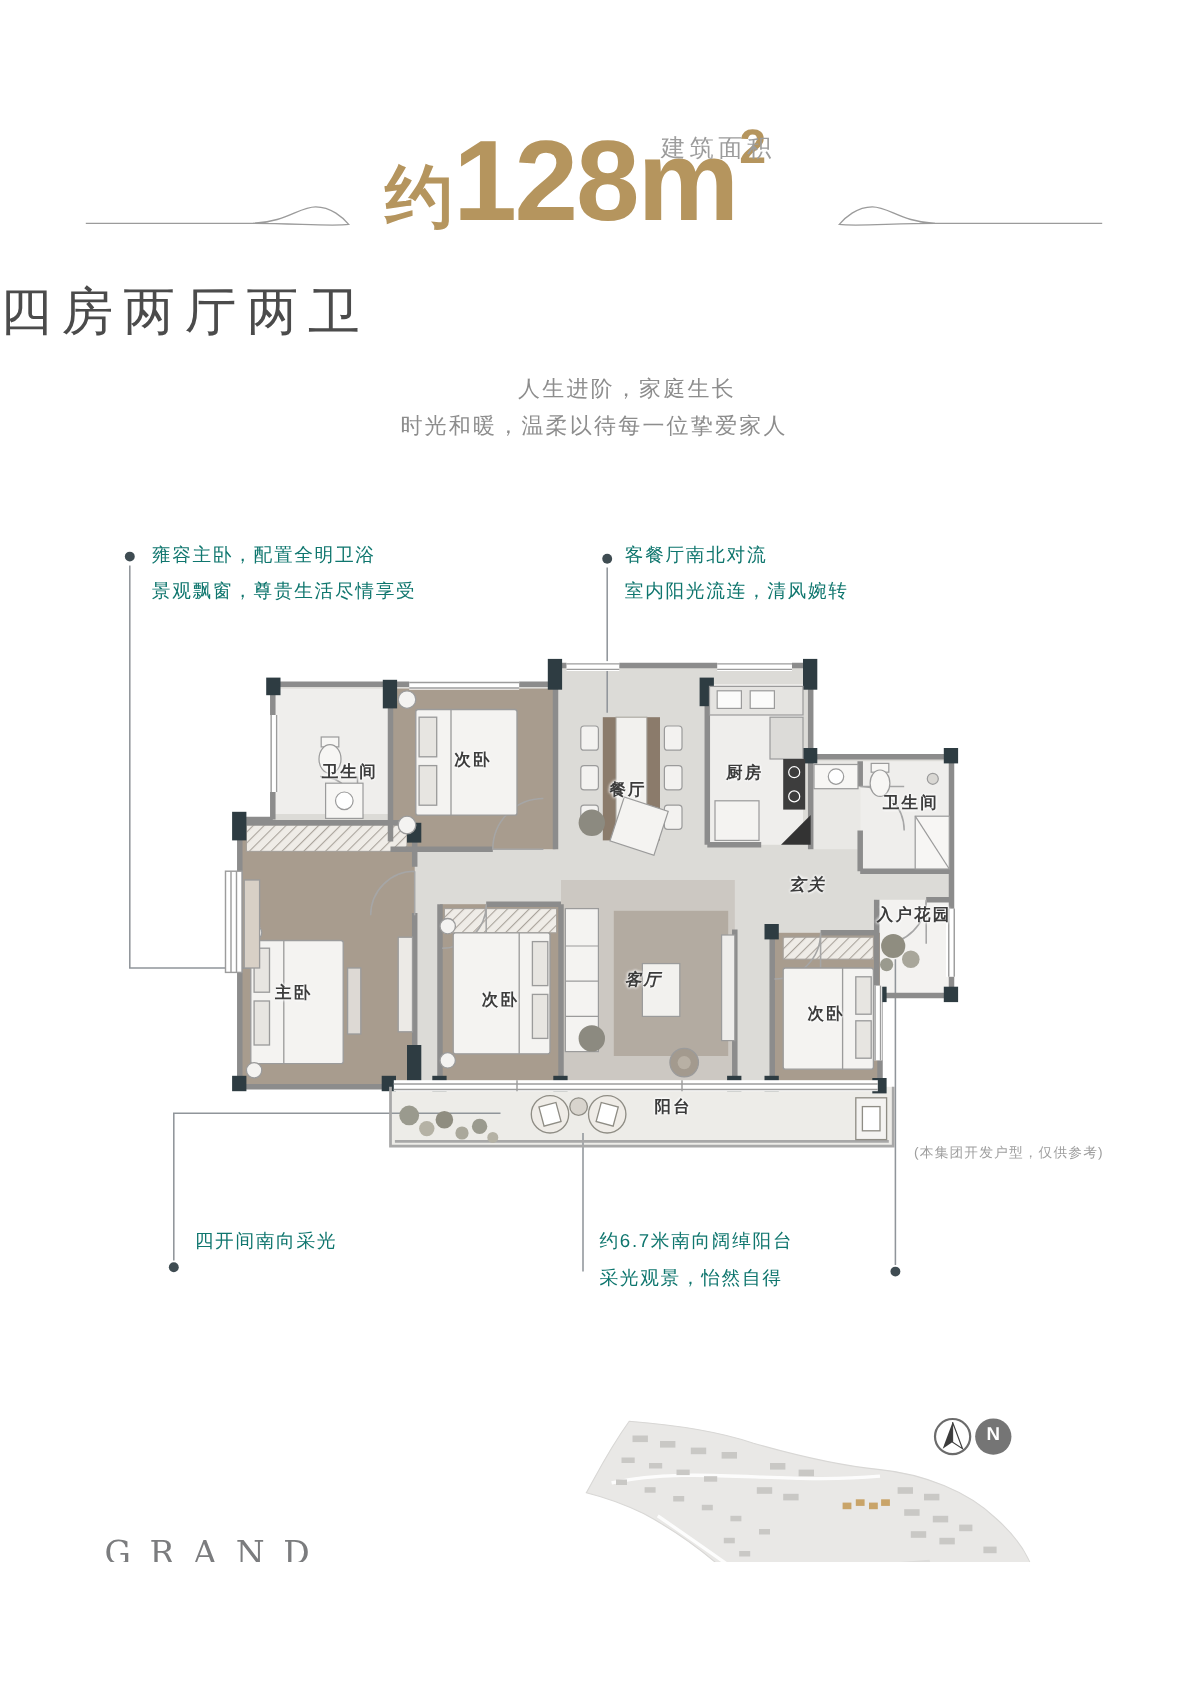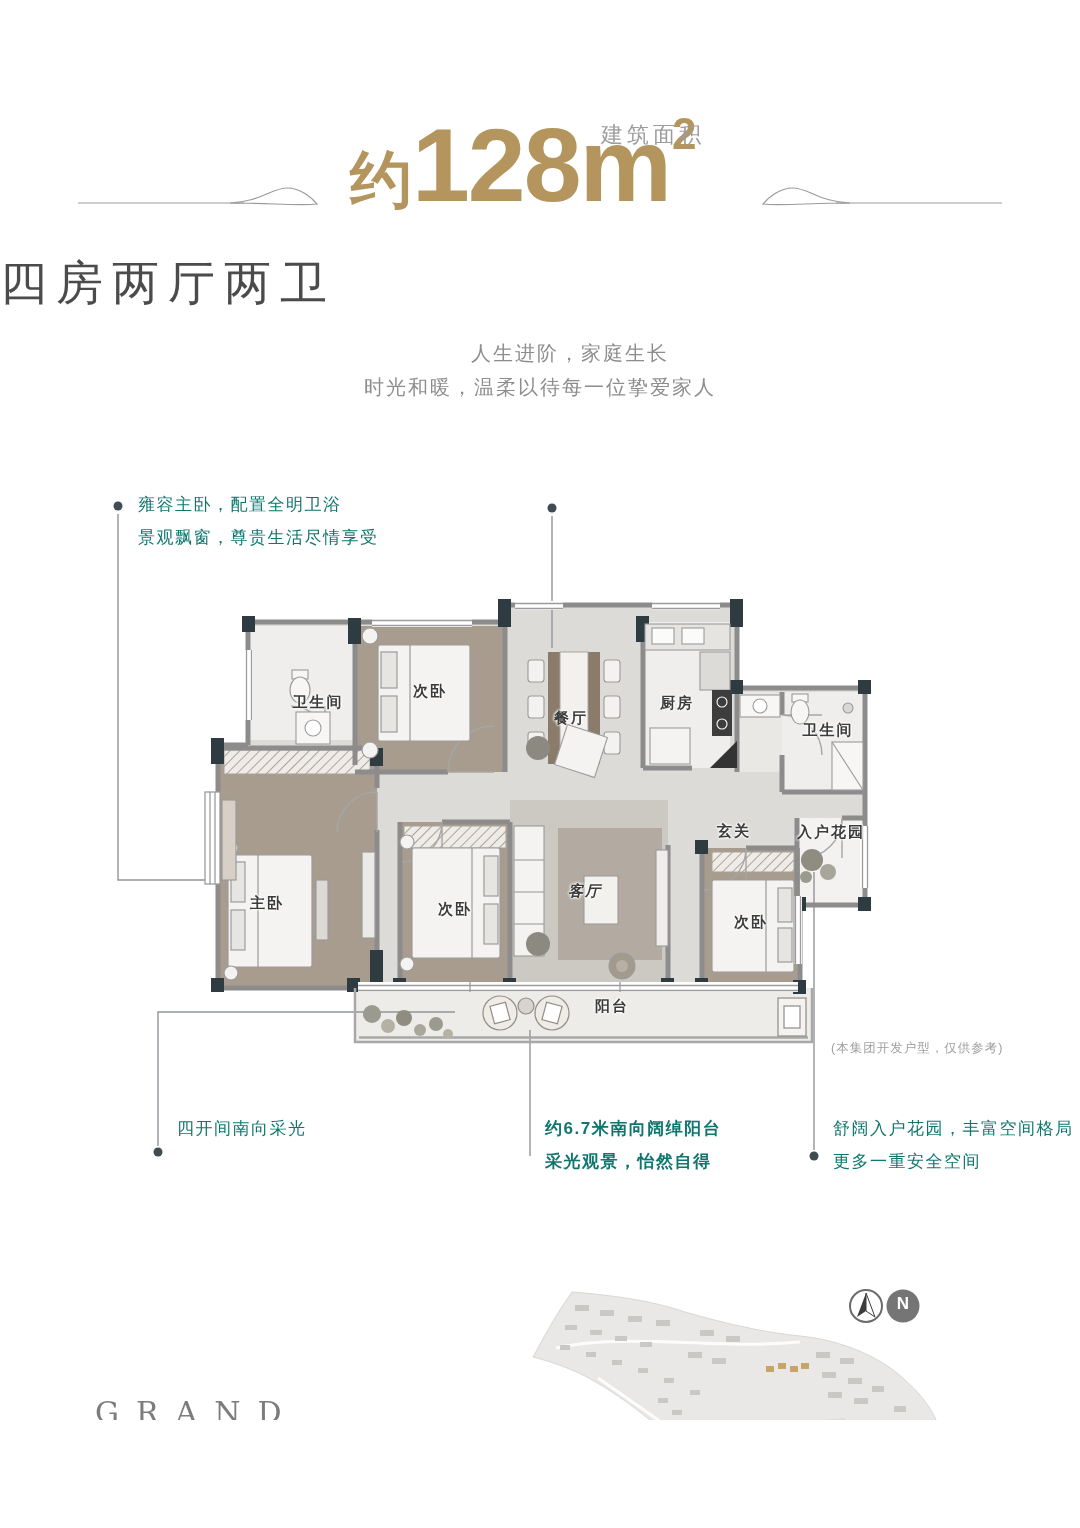--- a/index.html
+++ b/index.html
@@ -16,21 +16,21 @@
   .area-label{left:601px;top:120px;font-size:22px;letter-spacing:4px;color:#9c9c9c;}
   .subtitle{left:0;top:252px;width:1080px;text-align:left;font-size:47px;color:#4b4b4b;
             letter-spacing:9px;font-weight:400;}
   .tagline{left:0;width:1080px;text-align:center;font-size:20px;color:#8d8d8d;letter-spacing:2px;}
   .tag1{top:340px;padding-left:30px;} .tag2{top:374px;}
   
   .callout{font-size:17px;color:#0f766e;letter-spacing:1.5px;line-height:33px;white-space:nowrap;}
   .co-tl{left:138px;top:488px;}
   .co-tr{left:568px;top:488px;}
   .co-bl{left:177px;top:1112px;}
-  .co-bm{left:545px;top:1112px;font-weight:bold;}
+  .co-bm{left:545px;top:1112px;}
   .co-br{left:833px;top:1112px;}
   
   .room{transform:translate(-50%,-50%);font-size:15px;font-weight:bold;color:#3c3c3c;
         letter-spacing:2px;white-space:nowrap;
         text-shadow:0 0 3px #fff,0 0 3px #fff,0 0 3px #fff;}
   .disclaimer{left:831px;top:1040px;font-size:12.5px;color:#9e9e9e;letter-spacing:1px;text-align:center;}
   .brand{left:95px;top:1388px;color:#7b7c7e;font-family:"DejaVu Serif","Liberation Serif",serif;
          font-size:30px;letter-spacing:17px;line-height:49px;}
   .compass-n{left:886px;top:1294px;width:34px;text-align:center;color:#ffffff;
              font-size:17px;font-weight:bold;letter-spacing:0;}
@@ -342,38 +342,38 @@
   </div>
   <div class="abs area-label">建筑面积</div>
   <div class="abs subtitle">四房两厅两卫</div>
   <div class="abs tagline tag1">人生进阶，家庭生长</div>
   <div class="abs tagline tag2">时光和暖，温柔以待每一位挚爱家人</div>
 
   <div class="abs callout co-tl">
     <div>雍容主卧，配置全明卫浴</div>
     <div>景观飘窗，尊贵生活尽情享受</div>
   </div>
+  <div class="abs callout co-tr">
+    <div>客餐厅南北对流</div>
+    <div>室内阳光流连，清风婉转</div>
+  </div>
   <div class="abs callout co-bl">
     <div>四开间南向采光</div>
   </div>
   <div class="abs callout co-bm">
     <div>约6.7米南向阔绰阳台</div>
     <div>采光观景，怡然自得</div>
-  </div>
-  <div class="abs callout co-br">
-    <div>舒阔入户花园，丰富空间格局</div>
-    <div>更多一重安全空间</div>
   </div>
 
   <div class="abs room" style="left:318px;top:702px;">卫生间</div>
   <div class="abs room" style="left:430px;top:691px;">次卧</div>
   <div class="abs room" style="left:571px;top:718px;">餐厅</div>
   <div class="abs room" style="left:677px;top:703px;">厨房</div>
   <div class="abs room" style="left:828px;top:730px;">卫生间</div>
-  <div class="abs room" style="left:734px;top:831px;">玄关</div>
+  <div class="abs room" style="left:734px;top:805px;font-style:italic;">玄关</div>
   <div class="abs room" style="left:831px;top:832px;">入户花园</div>
   <div class="abs room" style="left:267px;top:903px;">主卧</div>
   <div class="abs room" style="left:455px;top:909px;">次卧</div>
   <div class="abs room" style="left:585px;top:891px;font-style:italic;">客厅</div>
   <div class="abs room" style="left:751px;top:922px;">次卧</div>
   <div class="abs room" style="left:600px;top:1006px;padding-left:24px;">阳台</div>
 
   <div class="abs disclaimer">(本集团开发户型，仅供参考)</div>
 
   <div class="abs brand">

